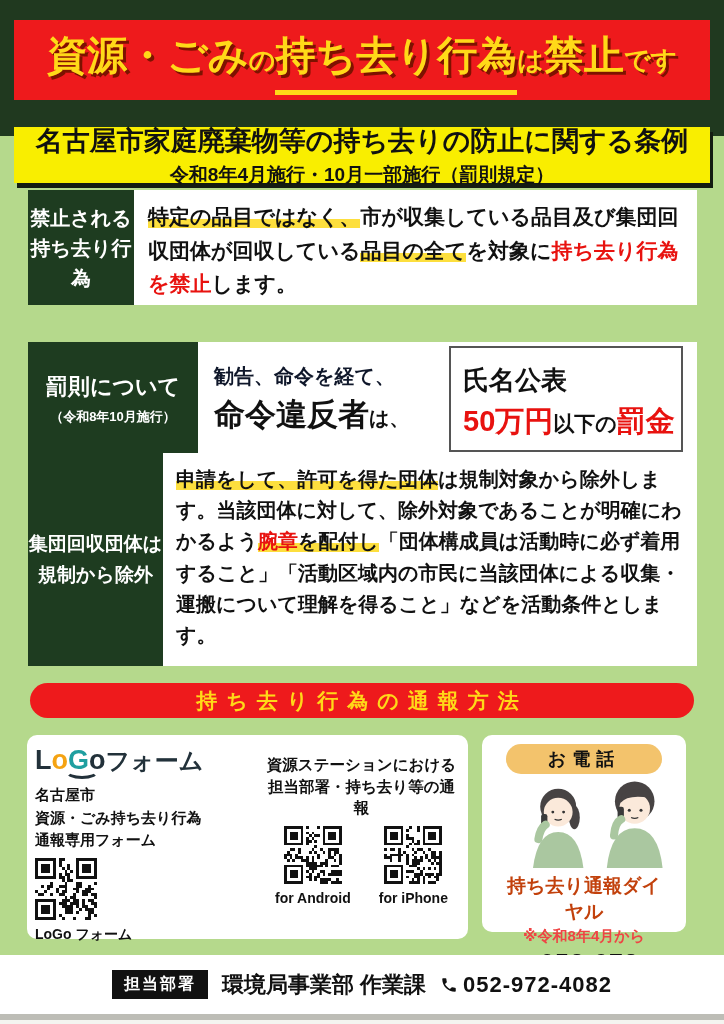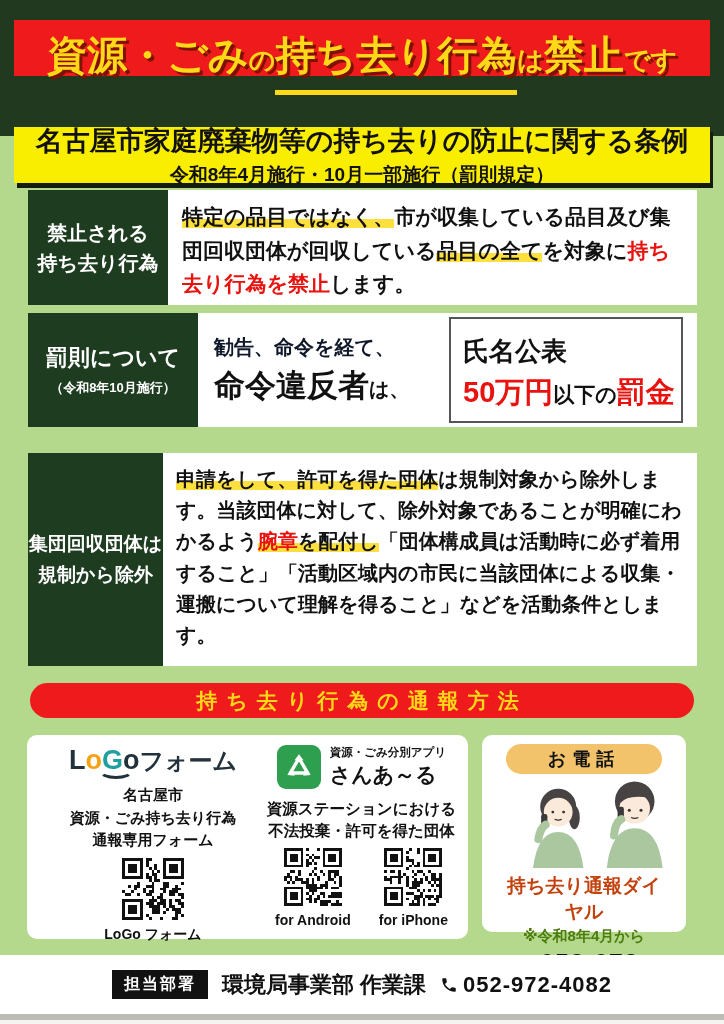--- a/index.html
+++ b/index.html
@@ -3,21 +3,21 @@
 <meta charset="utf-8">
 <style>
   * { margin:0; padding:0; box-sizing:border-box; }
   html,body { background:#888; }
   body { font-family:"Liberation Sans","DejaVu Sans",sans-serif; }
   .poster { position:relative; width:724px; height:1024px; margin:0 auto;
             background:#b5d98c; overflow:hidden; }
 
   
   .header-bg { position:absolute; top:0; left:0; width:724px; height:136px; background:#20391f; }
-  .title-banner { position:absolute; top:20px; left:14px; width:696px; height:56px;
+  .title-banner { position:absolute; top:20px; left:14px; width:696px; height:80px;
                   background:#ee1a1c; display:flex; align-items:baseline; justify-content:center;
                   white-space:nowrap; }
   .title-banner span { color:#ffd918; font-weight:800;
                   text-shadow:3px 3px 0 #7d1200; line-height:70px; }
   .t-big { font-size:40px; }
   .t-small { font-size:26px; }
   .t-underline { border-bottom:5px solid #ffd918; }
 
   .law-banner { position:absolute; top:90px; left:14px; width:696px; height:56px;
                 background:#f9ee00; box-shadow:3px 5px 0 #141c12;
@@ -26,24 +26,24 @@
   .law-line2 { font-size:19px; font-weight:800; color:#111; margin-top:3px; }
 
   
   .section { position:absolute; left:28px; display:flex; }
   .sec-label { background:#1e3c20; color:#fff; display:flex; flex-direction:column;
                align-items:center; justify-content:center; text-align:center;
                font-weight:800; flex-shrink:0; }
   .sec-body { background:#fff; flex:1; }
 
   .sec1 { top:190px; width:669px; height:115px; }
-  .sec1 .sec-label { width:140px; font-size:20px; line-height:1.5; }
+  .sec1 .sec-label { width:106px; font-size:20px; line-height:1.5; }
   .sec1 .sec-body { padding:10px 14px; font-size:21px; font-weight:700; line-height:1.6; color:#111; }
 
-  .sec2 { top:313px; width:669px; height:114px; }
+  .sec2 { top:342px; width:669px; height:114px; }
   .sec2 .sec-label { width:170px; }
   .sec2 .label-main { font-size:22px; }
   .sec2 .label-sub { font-size:13px; margin-top:6px; }
   .sec2 .sec-body { display:flex; align-items:center; padding:0 14px 0 16px; }
   .s2-left { flex:1; }
   .s2-line1 { font-size:20px; font-weight:800; color:#0f172a; }
   .s2-line2 { margin-top:4px; color:#111; }
   .s2-em { font-size:31px; font-weight:800; }
   .s2-tail { font-size:20px; font-weight:800; }
   .penalty-box { border:2px solid #555; background:#fff; width:234px; padding:8px 12px; }
@@ -60,21 +60,21 @@
   .red-em { color:#e8120f; font-weight:800; }
 
   
   .report-banner { position:absolute; top:683px; left:30px; width:664px; height:35px;
                    background:#ee1a1c; border-radius:18px; display:flex;
                    align-items:center; justify-content:center; }
   .report-banner span { color:#ffd918; font-size:21px; font-weight:800; letter-spacing:9px; }
 
   
   .card { position:absolute; top:735px; background:#fff; border-radius:10px; }
-  .card-form { left:27px; width:252px; height:204px; padding:12px 8px 8px; text-align:center; }
+  .card-form { left:27px; width:252px; height:204px; padding:12px 8px 8px; text-align:left; }
   .logo { position:relative; display:inline-block; font-weight:800; font-size:27px; line-height:1; }
   .logo .c-dark { color:#22313a; }
   .logo .c-orange { color:#f5a312; }
   .logo .c-teal { color:#1f9fa0; }
   .logo .suffix { font-size:24px; color:#22313a; }
   .logo-smile { position:absolute; left:30px; top:16px; width:34px; height:16px;
                 border:3px solid transparent; border-bottom-color:#22313a; border-radius:50%; }
   .form-lines { margin-top:10px; font-size:15px; font-weight:800; line-height:1.5; color:#111; }
   .qr { display:inline-block; }
   .qr svg { display:block; }
@@ -90,21 +90,21 @@
   .app-desc { margin-top:9px; font-size:15.5px; font-weight:800; line-height:1.4; color:#111; }
   .qr-row { display:flex; justify-content:space-around; margin-top:7px; }
   .qr-row .qr { width:58px; height:58px; }
 
   .card-phone { left:482px; width:204px; height:197px; padding:9px 24px 8px; text-align:center; }
   .phone-pill { background:#f3c36c; border-radius:15px; height:30px; display:flex;
                 align-items:center; justify-content:center; }
   .phone-pill span { font-size:18px; font-weight:800; color:#111; letter-spacing:6px; }
   .people { margin-top:2px; }
   .dial-line1 { font-size:19px; font-weight:800; color:#c2410c; margin-top:1px; }
-  .dial-line2 { font-size:15px; font-weight:800; color:#4d7c0f; margin-top:2px; }
+  .dial-line2 { font-size:15px; font-weight:800; color:#ef4444; margin-top:2px; }
   .dial-number { display:flex; align-items:center; justify-content:center; gap:5px; margin-top:3px; }
   .dial-number span { font-size:25px; font-weight:800; color:#111; letter-spacing:1px; }
 
   
   .footer-strip { position:absolute; top:955px; left:0; width:724px; height:59px; background:#fff;
                   display:flex; align-items:center; justify-content:center; gap:14px; }
   .footer-badge { background:#111; color:#fff; font-size:16px; font-weight:800;
                   padding:4px 12px; letter-spacing:2px; }
   .footer-dept { font-size:22px; font-weight:800; color:#111; }
   .footer-phone { display:flex; align-items:center; gap:5px; }
@@ -386,39 +386,23 @@
           <rect x="2" y="20" width="1" height="1"></rect>
           <rect x="3" y="20" width="1" height="1"></rect>
           <rect x="4" y="20" width="1" height="1"></rect>
           <rect x="5" y="20" width="1" height="1"></rect>
           <rect x="6" y="20" width="1" height="1"></rect>
         </svg></div>
     <div class="qr-caption">LoGo フォーム</div>
   </div>
 
   <div class="card card-app">
-    <div class="app-head">
-      <div class="app-icon">
-        <svg width="30" height="30" viewBox="0 0 40 40">
-          <g fill="none" stroke="#fff" stroke-width="4.6" stroke-linejoin="round">
-            <path d="M20 8 L31.5 28 L8.5 28 Z"></path>
-          </g>
-          <polygon points="20,3 26,11 14,11" fill="#fff"></polygon>
-          <polygon points="35.5,30.5 25.5,31.5 31,23" fill="#fff"></polygon>
-          <polygon points="4.5,30.5 9,23 14.5,31.5" fill="#fff"></polygon>
-        </svg>
-      </div>
-      <div>
-        <div class="app-label">資源・ごみ分別アプリ</div>
-        <div class="app-name">さんあ～る</div>
-      </div>
-    </div>
     <div class="app-desc">
       <div>資源ステーションにおける</div>
-      <div>不法投棄・許可を得た団体</div>
+      <div>担当部署・持ち去り等の通報</div>
     </div>
     <div class="qr-row">
       <div>
         <div class="qr"><svg viewBox="0 0 21 21" width="100%" height="100%" shape-rendering="crispEdges" fill="#111">
               <rect x="8" y="0" width="1" height="1"></rect>
               <rect x="12" y="0" width="1" height="1"></rect>
               <rect x="8" y="2" width="1" height="1"></rect>
               <rect x="10" y="2" width="1" height="1"></rect>
               <rect x="9" y="3" width="1" height="1"></rect>
               <rect x="11" y="3" width="1" height="1"></rect>

